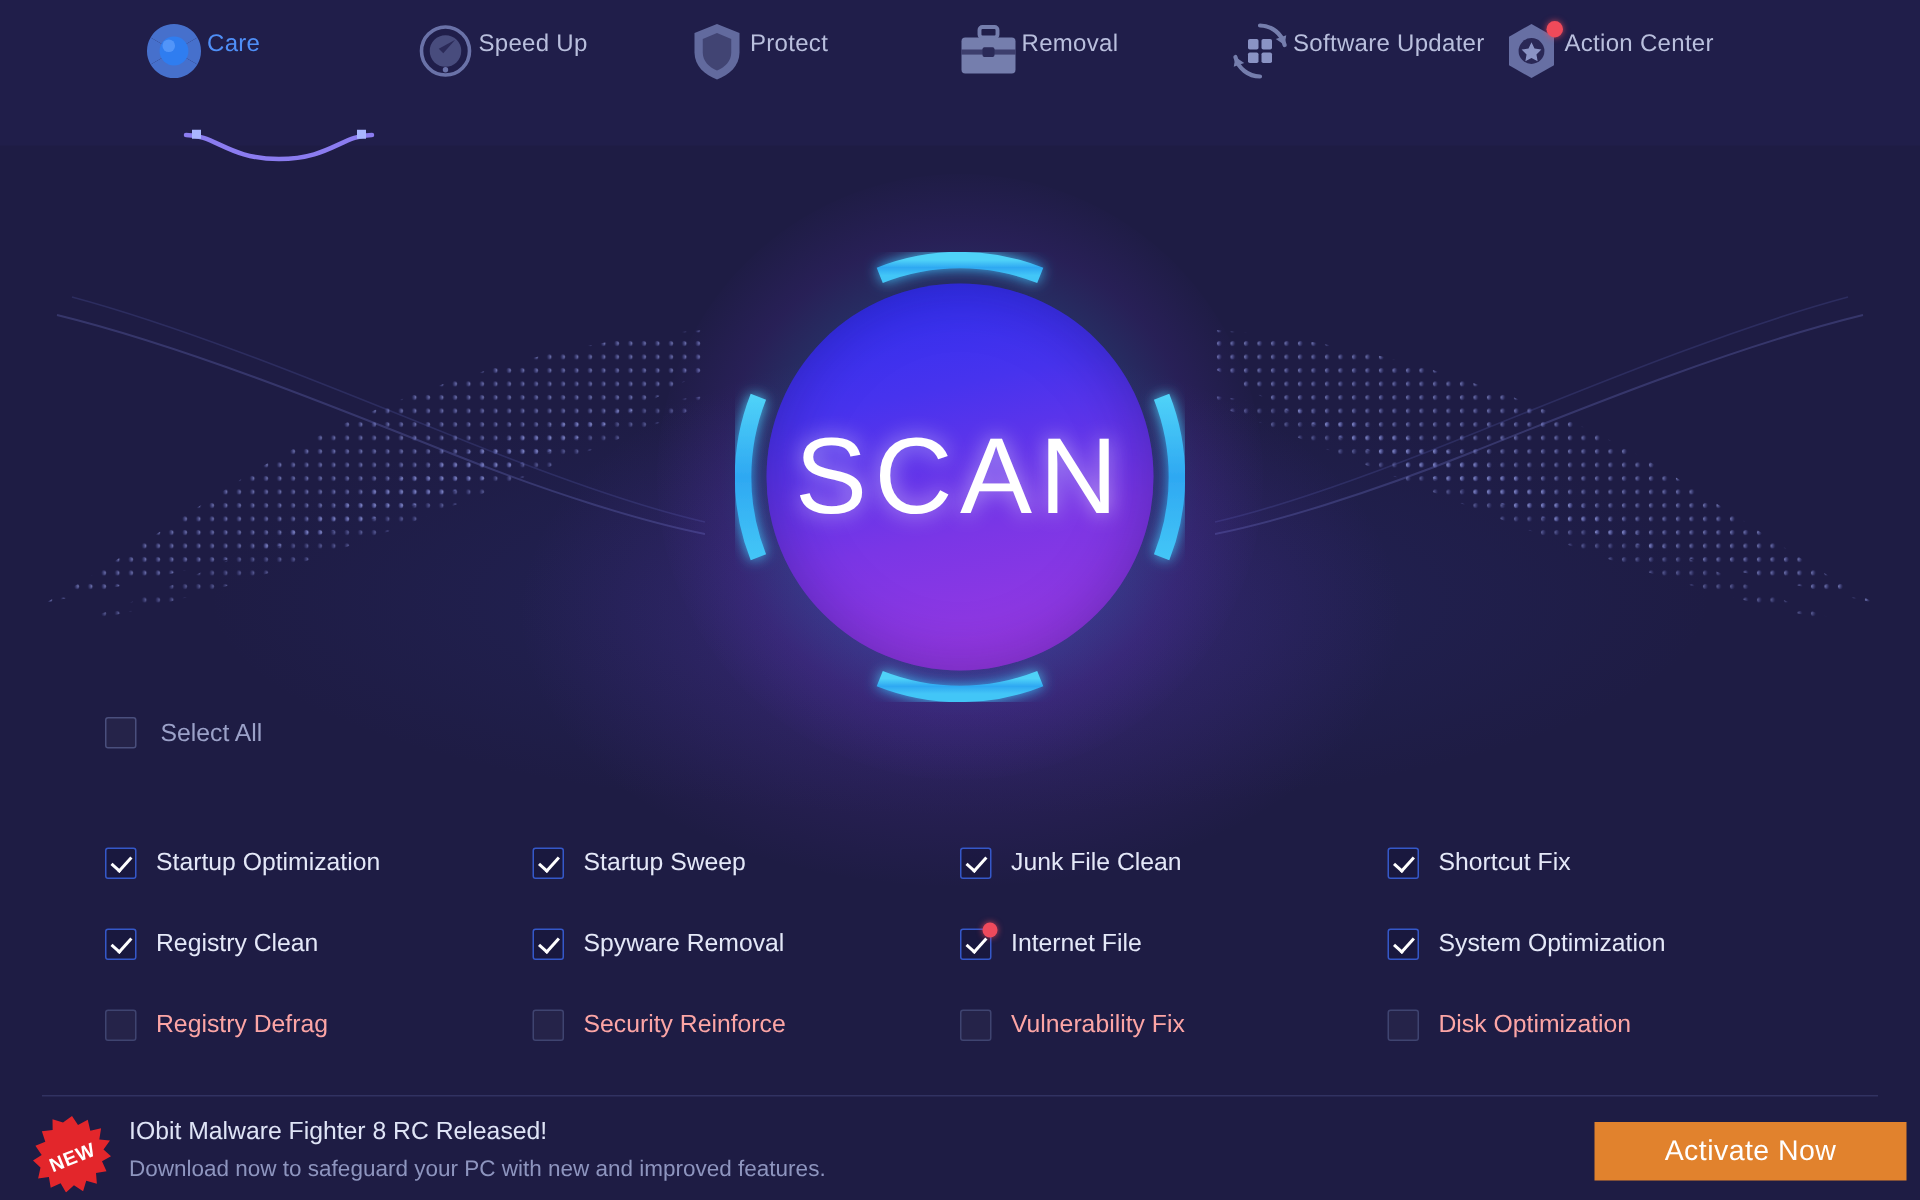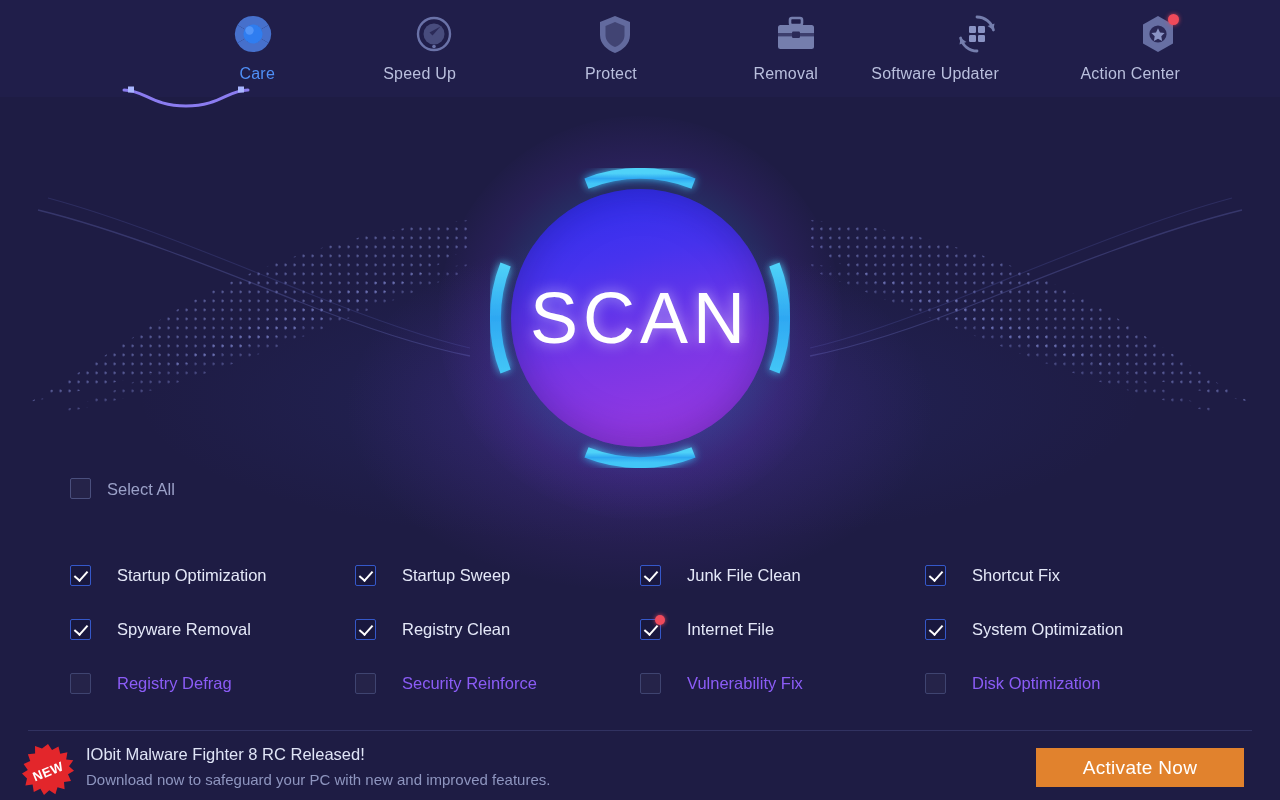--- a/index.html
+++ b/index.html
@@ -47,22 +47,21 @@
     width: 1280px; height: 97px;
     background: #201e4a;
     display: flex;
     align-items: flex-start;
     z-index: 6;
   }
   .nav-item {
     width: 181px;
     height: 97px;
     display: flex;
-    flex-direction: column;
-    align-items: flex-end;
+    align-items: flex-start;
     justify-content: flex-start;
     padding-top: 12px;
     cursor: pointer;
     position: relative;
   }
   .nav-item:nth-child(1) { margin-left: 94px; }
   .nav-icon {
     width: 44px; height: 44px;
     display: flex; align-items: center; justify-content: center;
     position: relative;
@@ -154,21 +153,21 @@
     left: 70px; top: 548px;
     width: 1140px;
     display: grid;
     grid-template-columns: 285px 285px 285px 285px;
     grid-auto-rows: 54px;
     z-index: 5;
   }
   .opt {
     display: flex;
     align-items: center;
-    gap: 26px;
+    gap: 13px;
     cursor: pointer;
   }
   .opt.disabled { cursor: default; }
 
   .cb {
     position: relative;
     width: 21px; height: 21px;
     border: 1.6px solid #3558c9;
     border-radius: 2px;
     background: rgba(16,18,52,0.35);
@@ -191,21 +190,21 @@
     width: 10px; height: 10px;
     border-radius: 50%;
     background: #ef4a5c;
     box-shadow: 0 0 4px rgba(239,74,92,0.85);
   }
   .opt-label {
     font-size: 16.5px;
     color: #e4e8f8;
     white-space: nowrap;
   }
-  .opt.disabled .opt-label { color: #8b5cf6; }
+  .opt.disabled .opt-label { color: #fca5a5; }
   .select-all-label { font-size: 16.5px; color: #9ba1c8; }
 
   
   .bottom-divider {
     position: absolute;
     left: 28px; top: 730px;
     width: 1224px; height: 1px;
     background: rgba(120,130,200,0.22);
     z-index: 5;
   }
@@ -230,21 +229,21 @@
     margin-bottom: 7px;
     white-space: nowrap;
   }
   .banner-sub {
     font-size: 15px;
     color: #8e95bf;
     white-space: nowrap;
   }
   .activate-btn {
     position: absolute;
-    left: 1036px; top: 748px;
+    left: 1063px; top: 748px;
     width: 208px; height: 39px;
     background: #e1822d;
     border: none;
     color: #ffffff;
     font-size: 19px;
     font-family: "Liberation Sans", sans-serif;
     letter-spacing: 0.3px;
     cursor: pointer;
     z-index: 6;
   }
@@ -432,25 +431,25 @@
       <span class="cb checked"></span>
       <span class="opt-label">Junk File Clean</span>
     </div>
     <div class="opt">
       <span class="cb checked"></span>
       <span class="opt-label">Shortcut Fix</span>
     </div>
 
     <div class="opt">
       <span class="cb checked"></span>
+      <span class="opt-label">Registry Clean</span>
+    </div>
+    <div class="opt">
+      <span class="cb checked"></span>
       <span class="opt-label">Spyware Removal</span>
-    </div>
-    <div class="opt">
-      <span class="cb checked"></span>
-      <span class="opt-label">Registry Clean</span>
     </div>
     <div class="opt">
       <span class="cb checked">
         <span class="cb-dot"></span>
       </span>
       <span class="opt-label">Internet File</span>
     </div>
     <div class="opt">
       <span class="cb checked"></span>
       <span class="opt-label">System Optimization</span>

